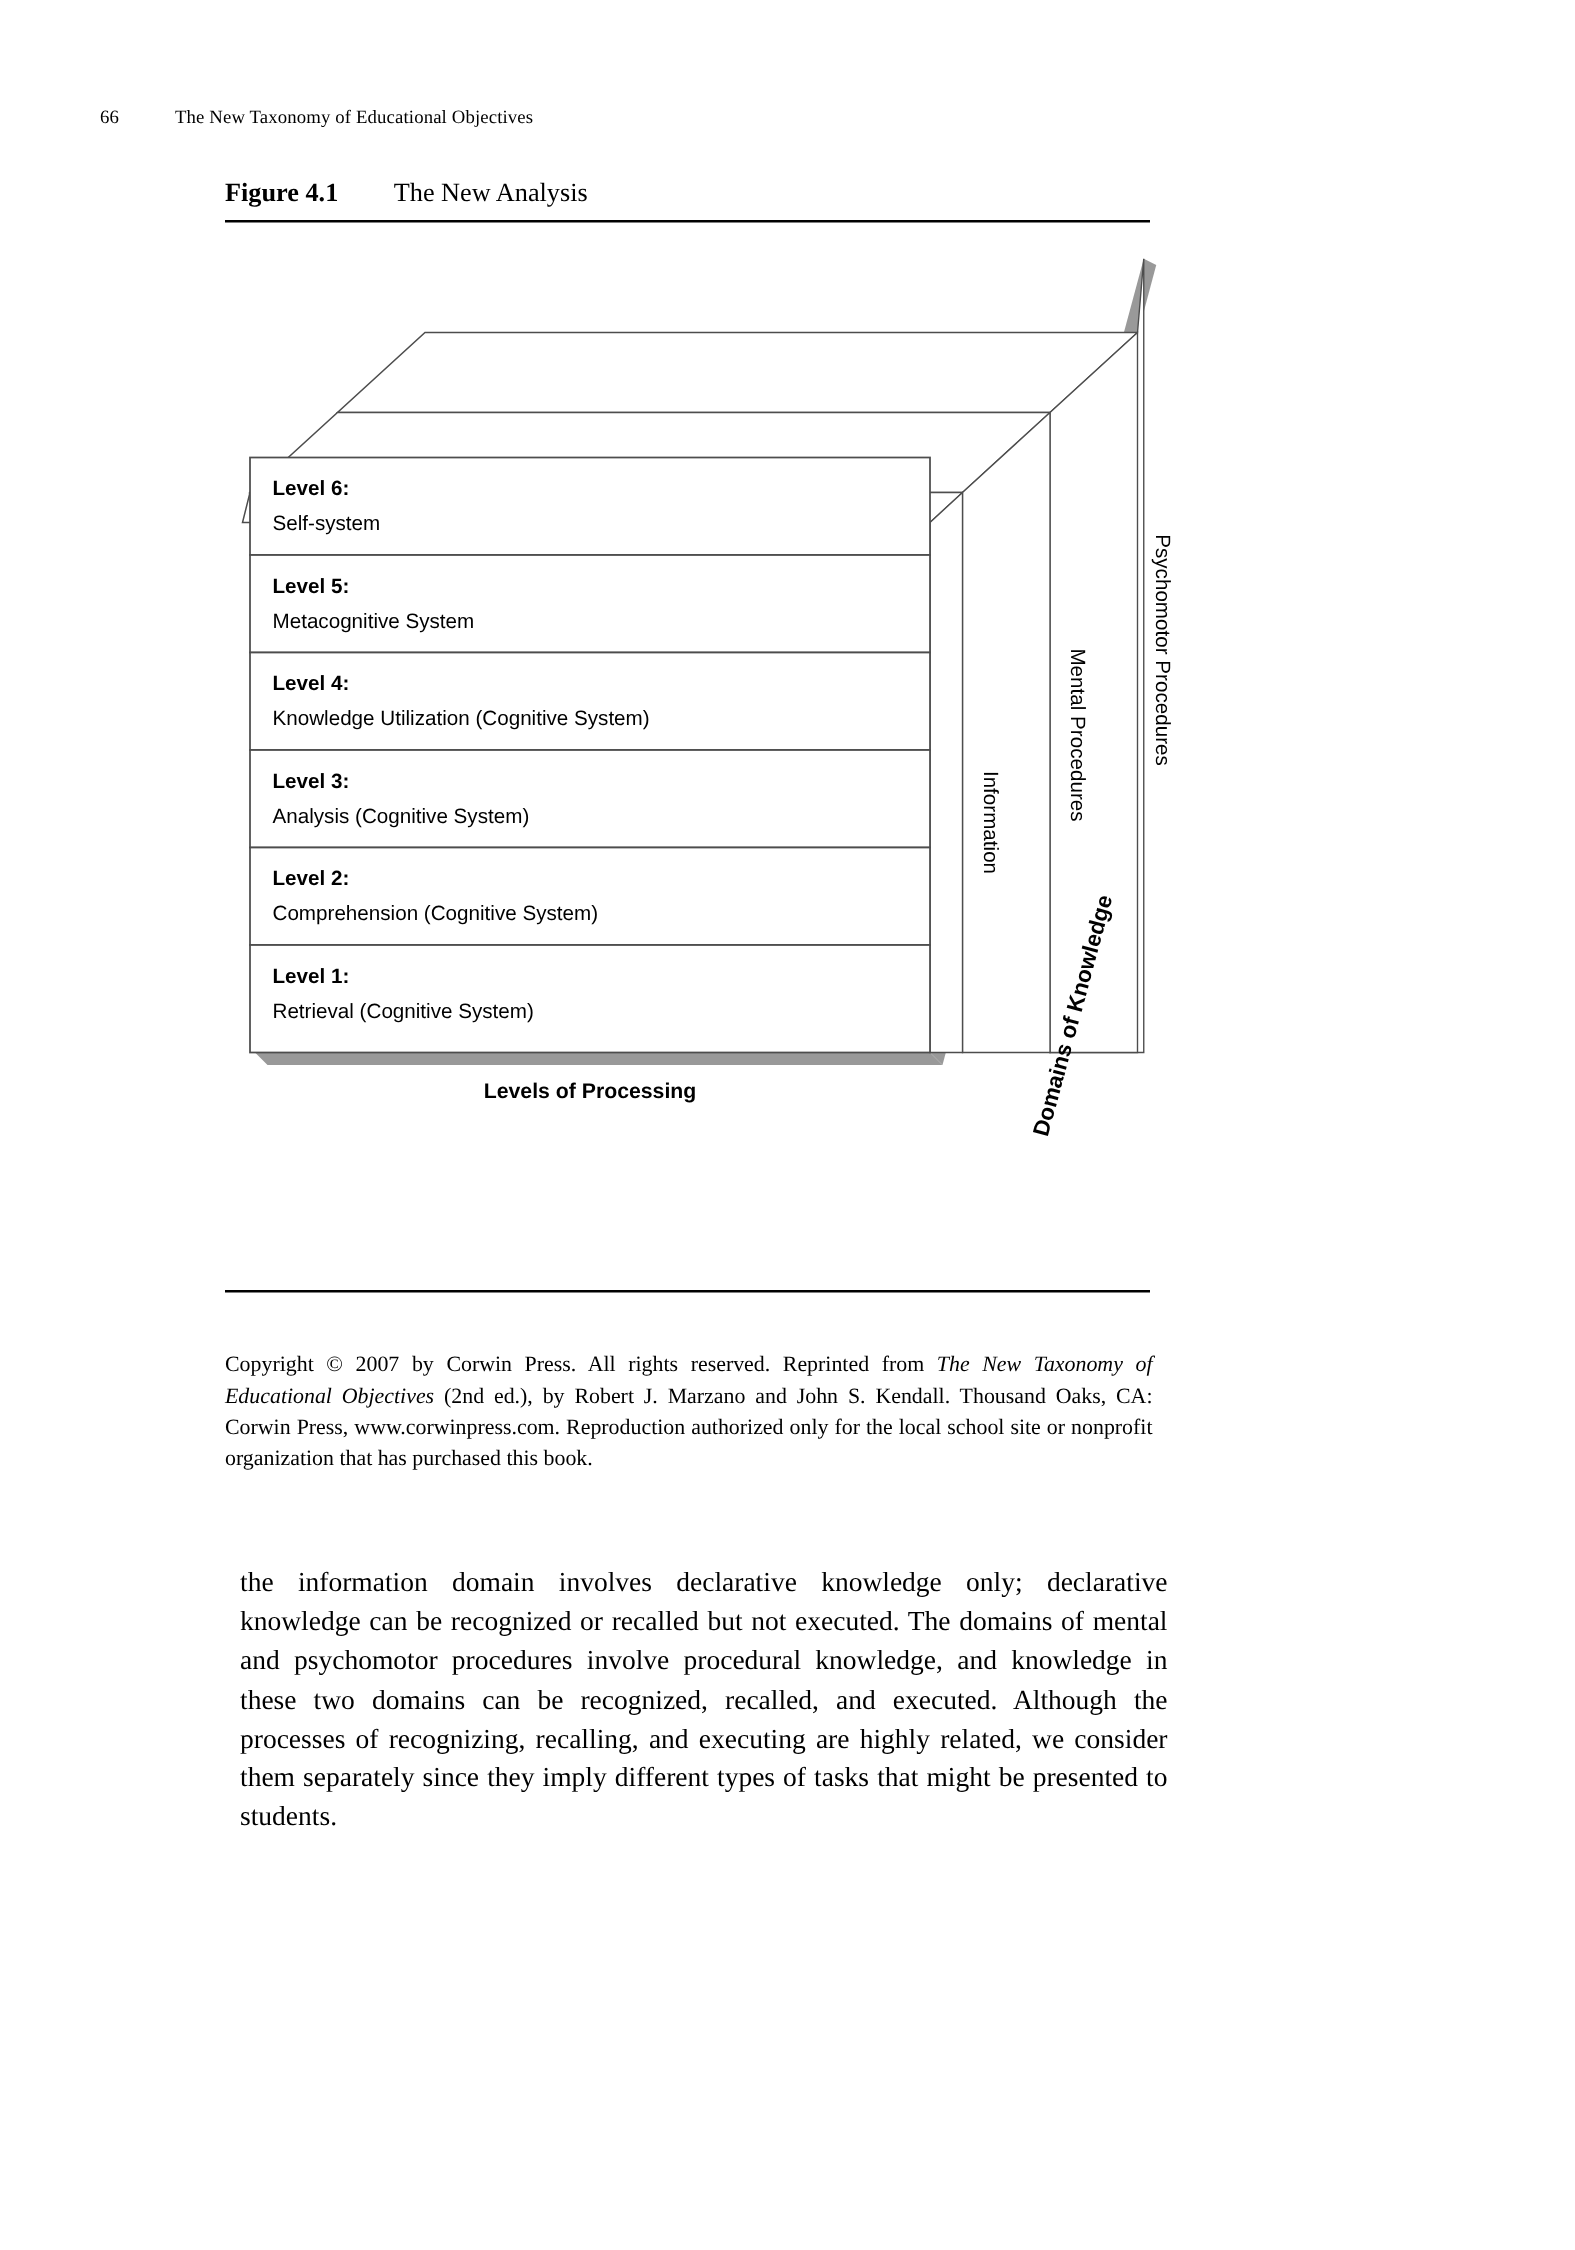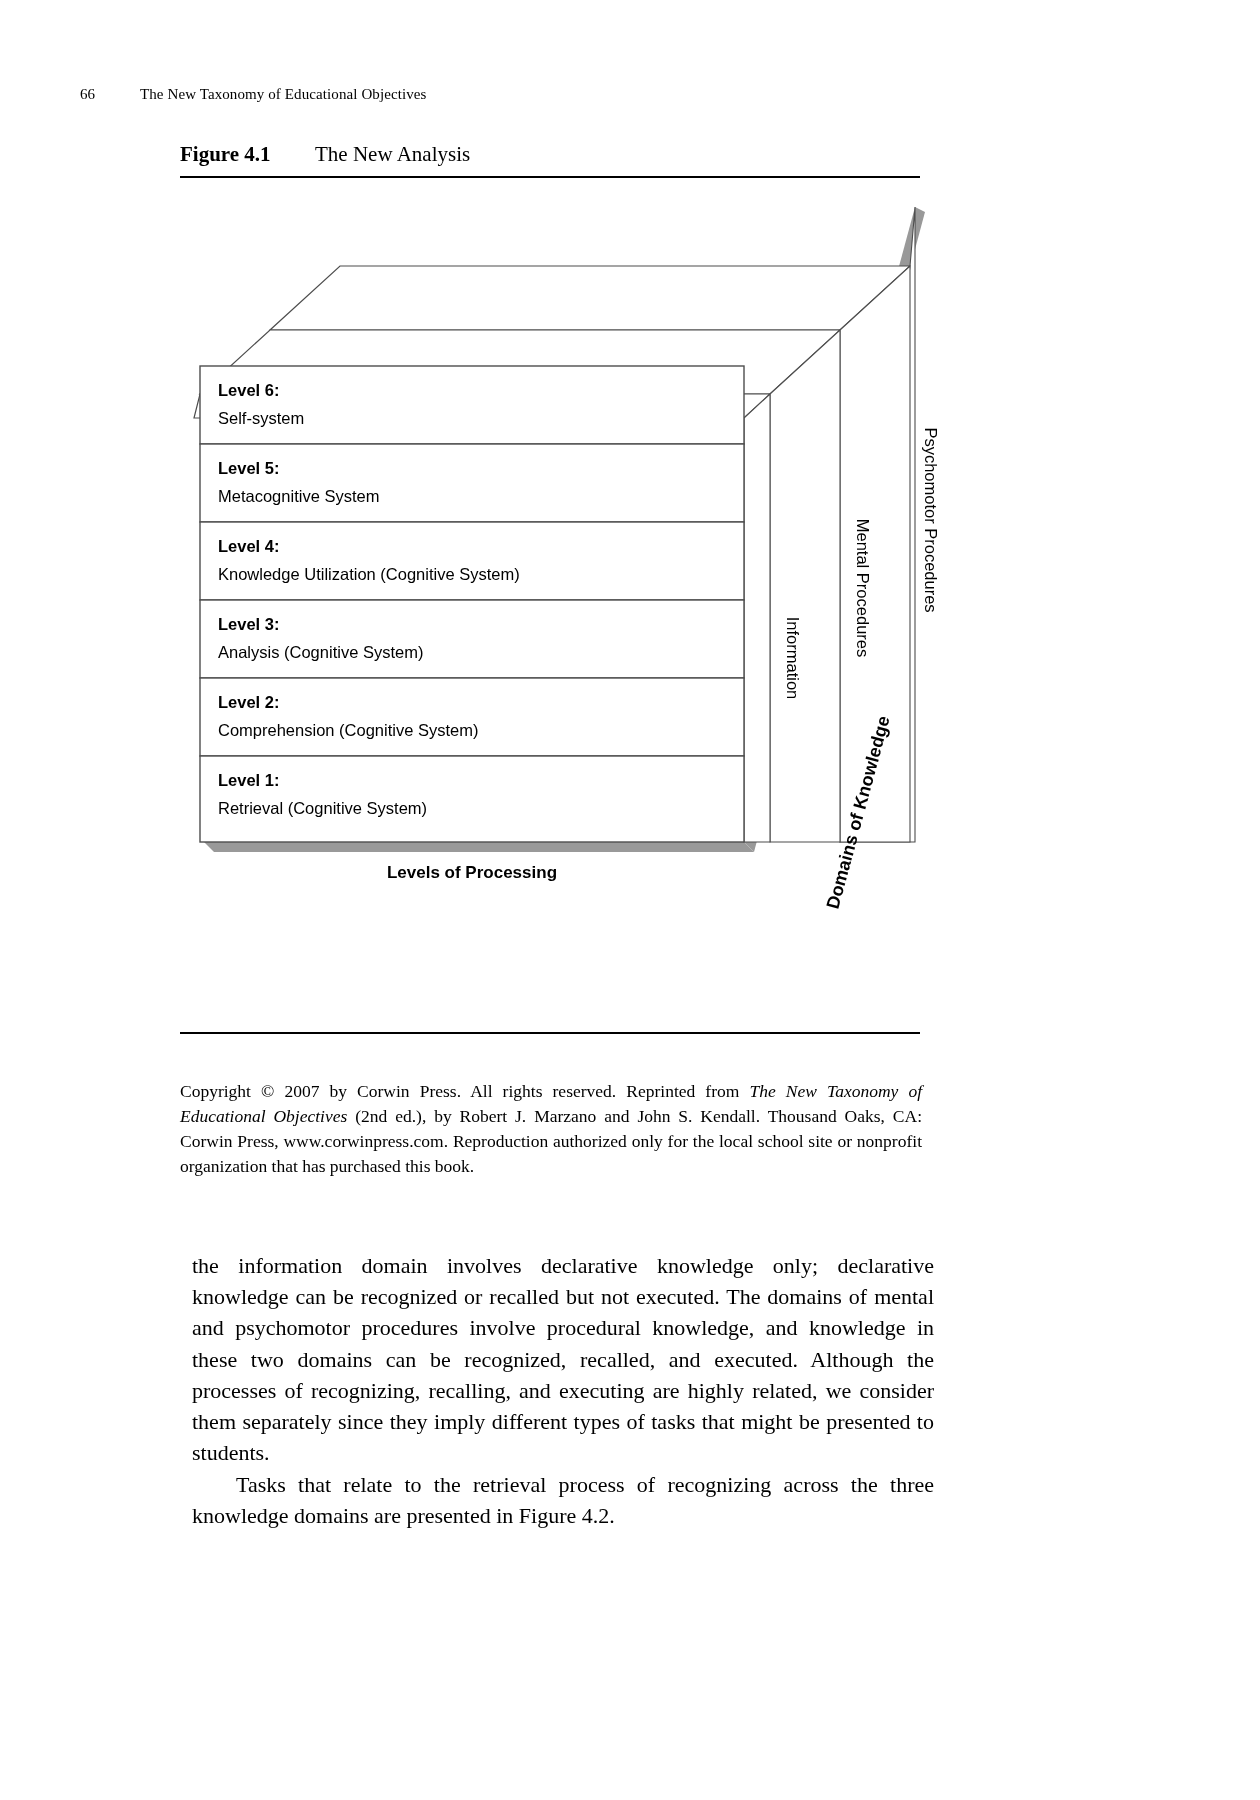--- a/index.html
+++ b/index.html
@@ -205,14 +205,13 @@
   <text class="axis-lbl" x="280" y="688" text-anchor="middle">Levels of Processing</text>
 </svg>
 </div>
 
 <div class="rule rule-bottom"></div>
 
 <div class="copyright"><span>Copyright © 2007 by Corwin Press. All rights reserved. Reprinted from </span><i>The New Taxonomy of Educational Objectives</i><span> (2nd ed.), by Robert J. Marzano and John S. Kendall. Thousand Oaks, CA: Corwin Press, www.corwinpress.com. Reproduction authorized only for the local school site or nonprofit organization that has purchased this book.</span></div>
 
 <div class="body-col">
   <p class="body-par">the information domain involves declarative knowledge only; declarative knowledge can be recognized or recalled but not executed. The domains of mental and psychomotor procedures involve procedural knowledge, and knowledge in these two domains can be recognized, recalled, and executed. Although the processes of recognizing, recalling, and executing are highly related, we consider them separately since they imply different types of tasks that might be presented to students.</p>
-  <p class="body-par indent">Tasks that relate to the retrieval process of recognizing across the three knowledge domains are presented in Figure 4.2.</p>
 </div>
 
 </body></html>

